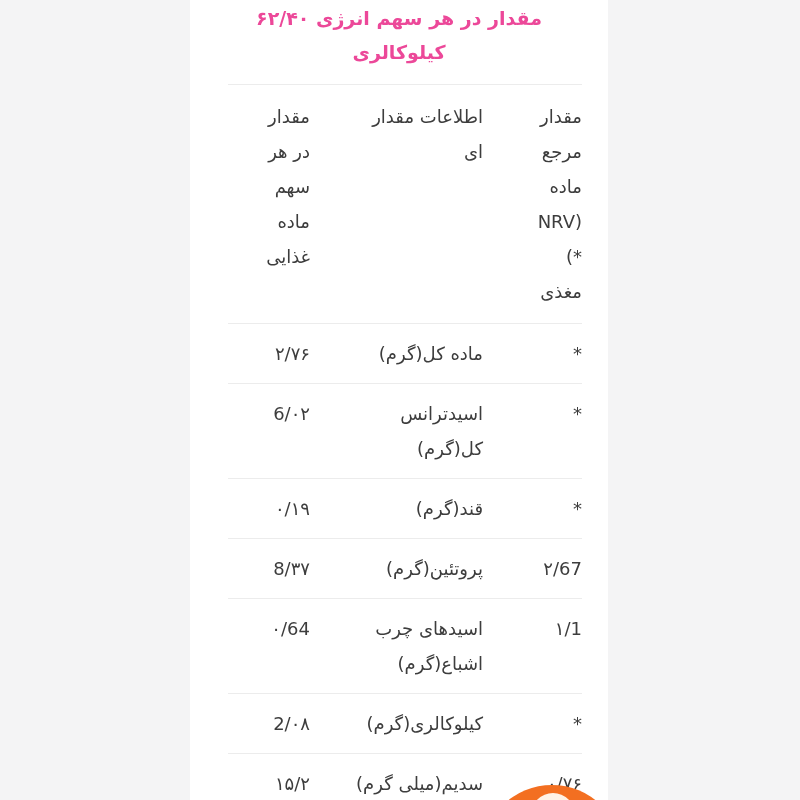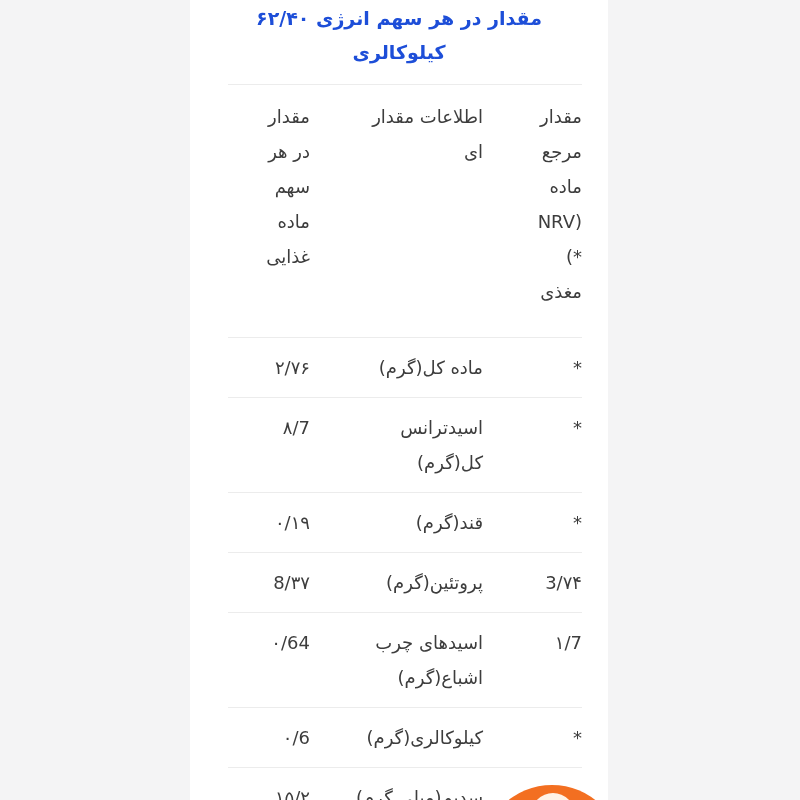--- a/index.html
+++ b/index.html
@@ -17,21 +17,21 @@
     background: #ffffff;
     direction: rtl;
   }
   .energy-title {
     padding-top: 1px;
     text-align: center;
     white-space: pre-line;
     font-size: 19px;
     font-weight: 600;
     line-height: 34px;
-    color: #1d4ed8;
+    color: #ec4899;
   }
   table.nutrition {
     table-layout: fixed;
     width: 354px;
     margin-top: 15px;
     margin-right: 26px;
     margin-left: 38px;
     border-collapse: collapse;
   }
   table.nutrition col.c-nrv    { width: 99px; }
@@ -42,21 +42,21 @@
   table.nutrition td {
     vertical-align: top;
     text-align: right;
     font-size: 18px;
     font-weight: 400;
     line-height: 35px;
     white-space: pre-line;
     padding: 12px 0;
     color: #3d3d3d;
   }
-  table.nutrition th { padding-top: 14px; padding-bottom: 28px; }
+  table.nutrition th { padding-top: 14px; padding-bottom: 14px; }
   th.h-nrv, td.c-nrv { padding-right: 24px; }
   td.c-name          { padding-right: 6px; }
   td.c-amount        { padding-right: 15px; }
   .fab {
     position: absolute;
     left: 482px; top: 785px;
     width: 140px; height: 140px;
     border-radius: 50%;
     background: #f36f21;
     border: none;
@@ -102,42 +102,42 @@
       </tr>
       <tr>
         <td class="c-nrv">*</td>
         <td class="c-name">ماده کل(گرم)</td>
         <td class="c-amount">۲/۷۶</td>
       </tr>
       <tr>
         <td class="c-nrv">*</td>
         <td class="c-name">اسیدترانس
 کل(گرم)</td>
-        <td class="c-amount">۸/7</td>
+        <td class="c-amount">6/۰۲</td>
       </tr>
       <tr>
         <td class="c-nrv">*</td>
         <td class="c-name">قند(گرم)</td>
         <td class="c-amount">۰/۱۹</td>
       </tr>
       <tr>
-        <td class="c-nrv">3/۷۴</td>
+        <td class="c-nrv">۲/67</td>
         <td class="c-name">پروتئین(گرم)</td>
         <td class="c-amount">8/۳۷</td>
       </tr>
       <tr>
-        <td class="c-nrv">۱/7</td>
+        <td class="c-nrv">۱/1</td>
         <td class="c-name">اسیدهای چرب
 اشباع(گرم)</td>
         <td class="c-amount">۰/64</td>
       </tr>
       <tr>
         <td class="c-nrv">*</td>
         <td class="c-name">کیلوکالری(گرم)</td>
-        <td class="c-amount">۰/6</td>
+        <td class="c-amount">2/۰۸</td>
       </tr>
       <tr>
         <td class="c-nrv">۰/۷۶</td>
         <td class="c-name">سدیم(میلی گرم)</td>
         <td class="c-amount">۱۵/۲</td>
       </tr>
     </tbody>
   </table>
 </div>
 

